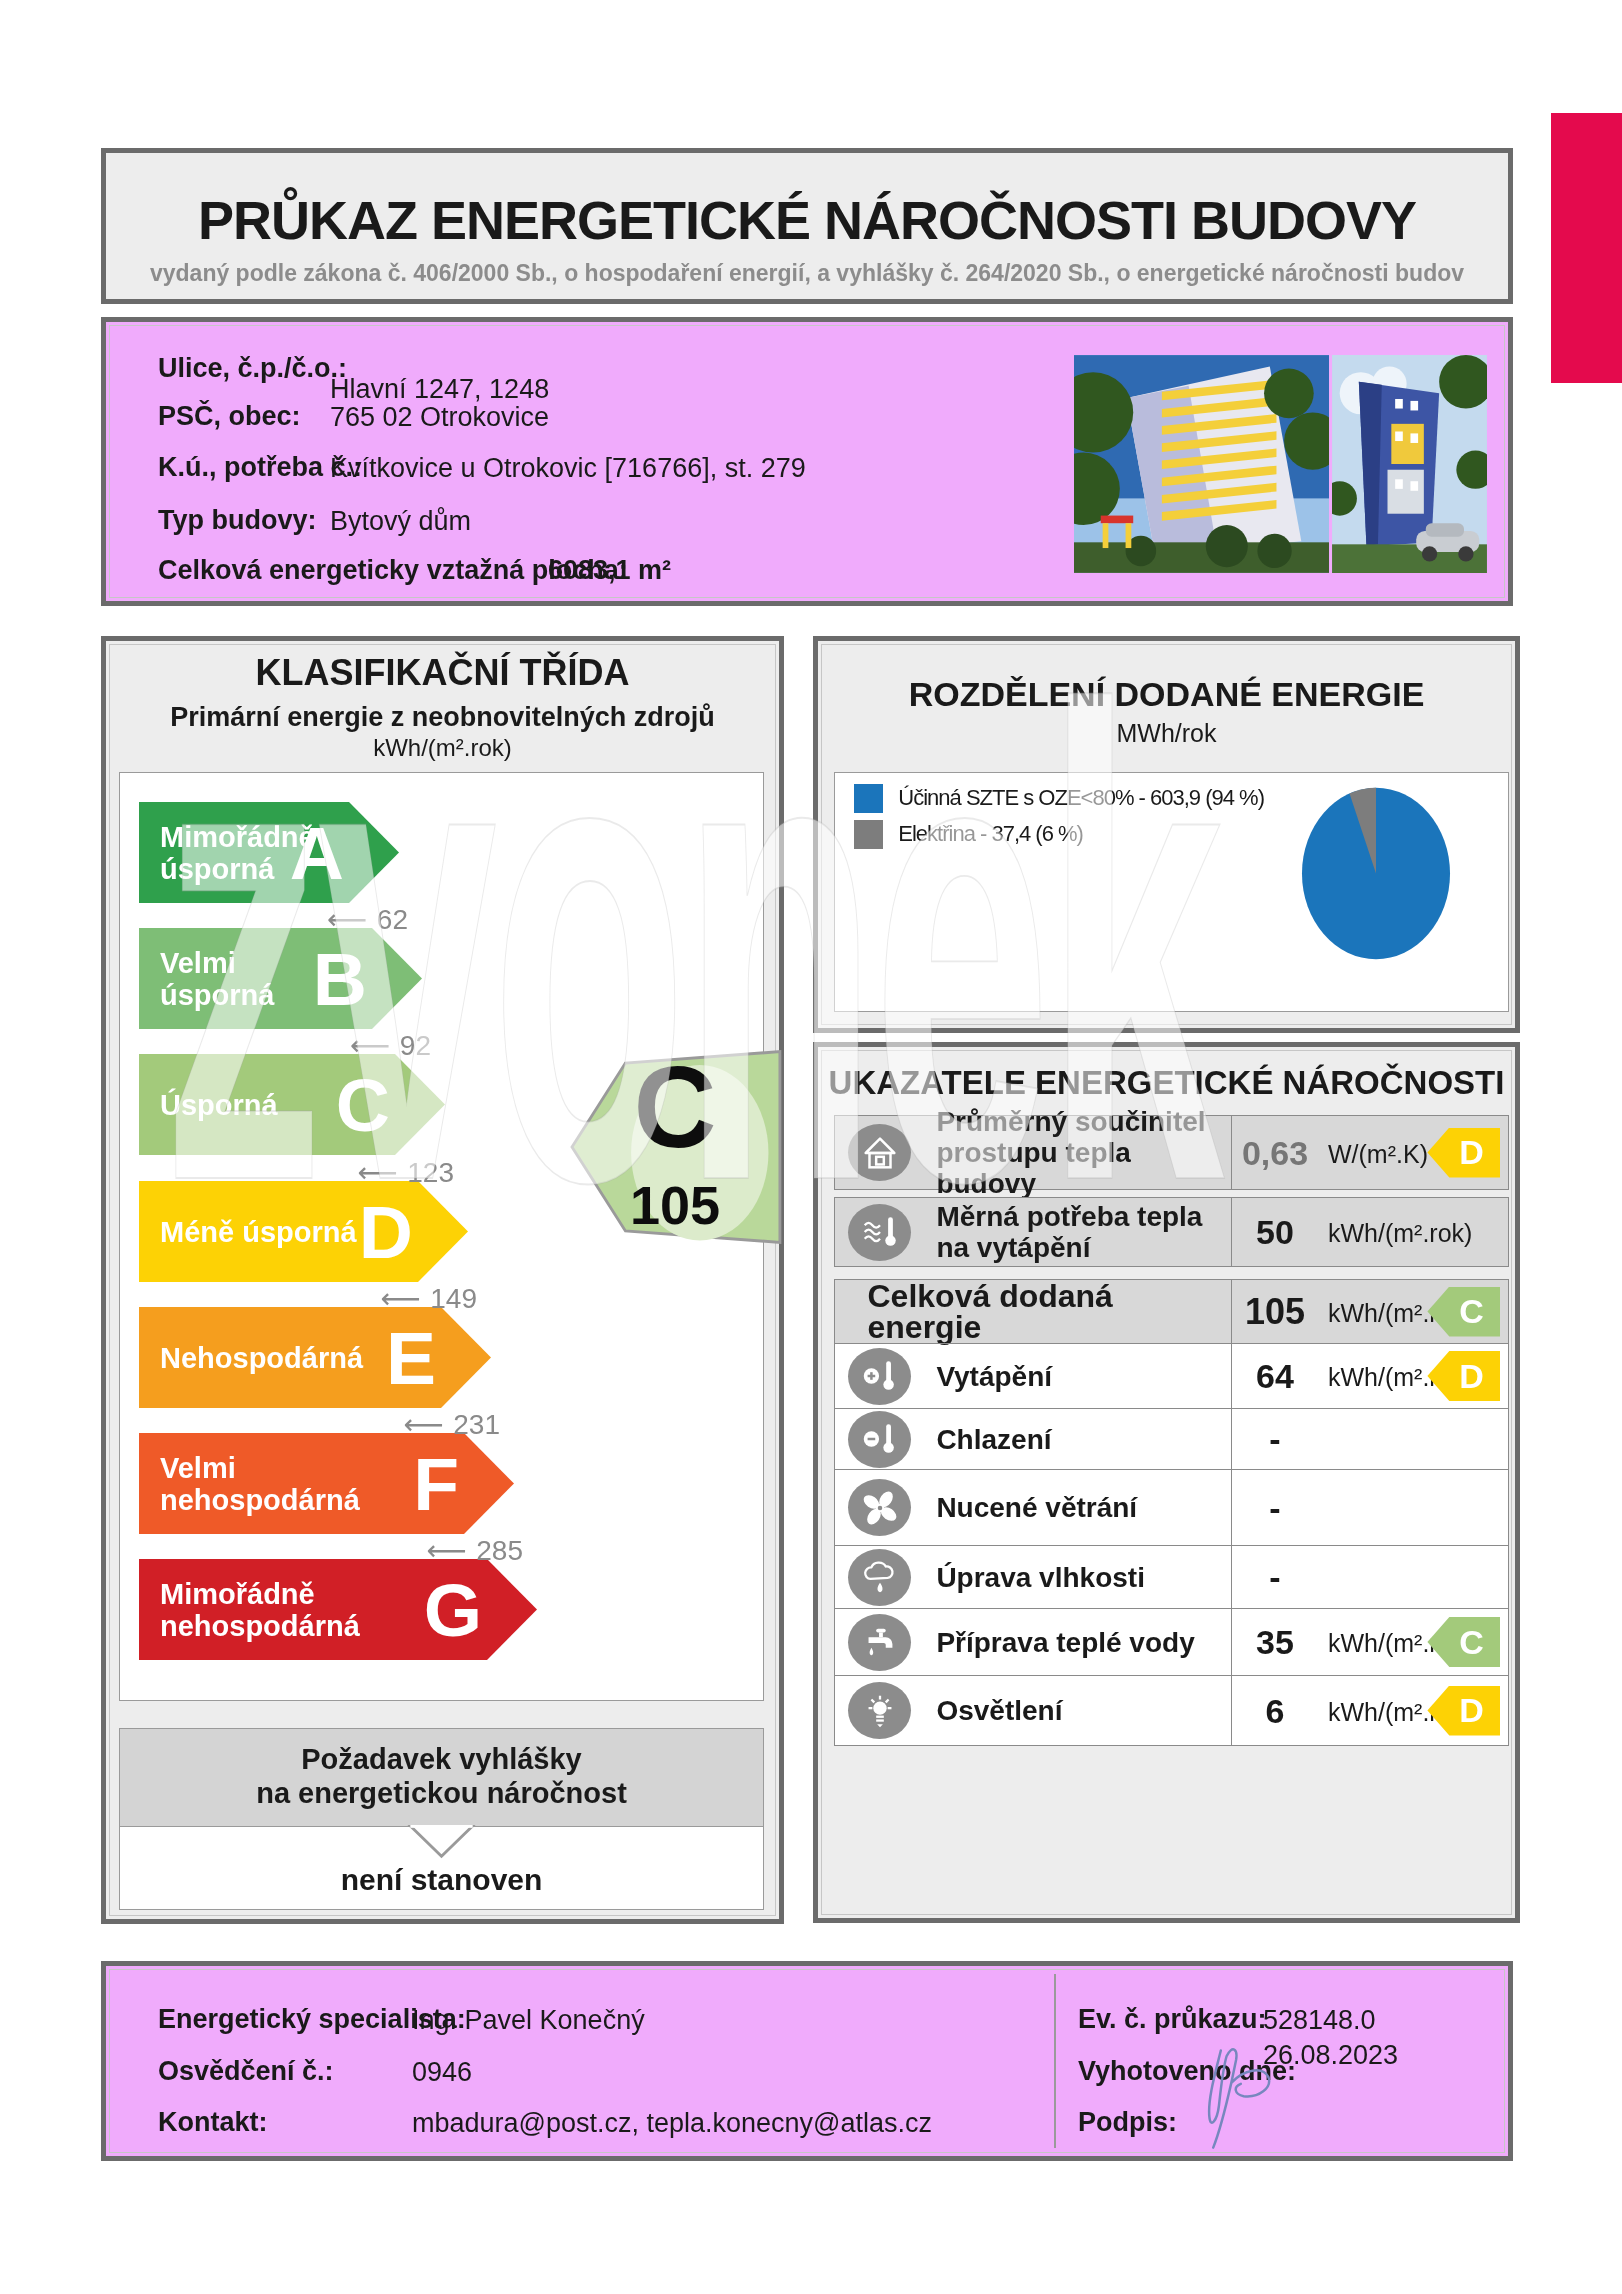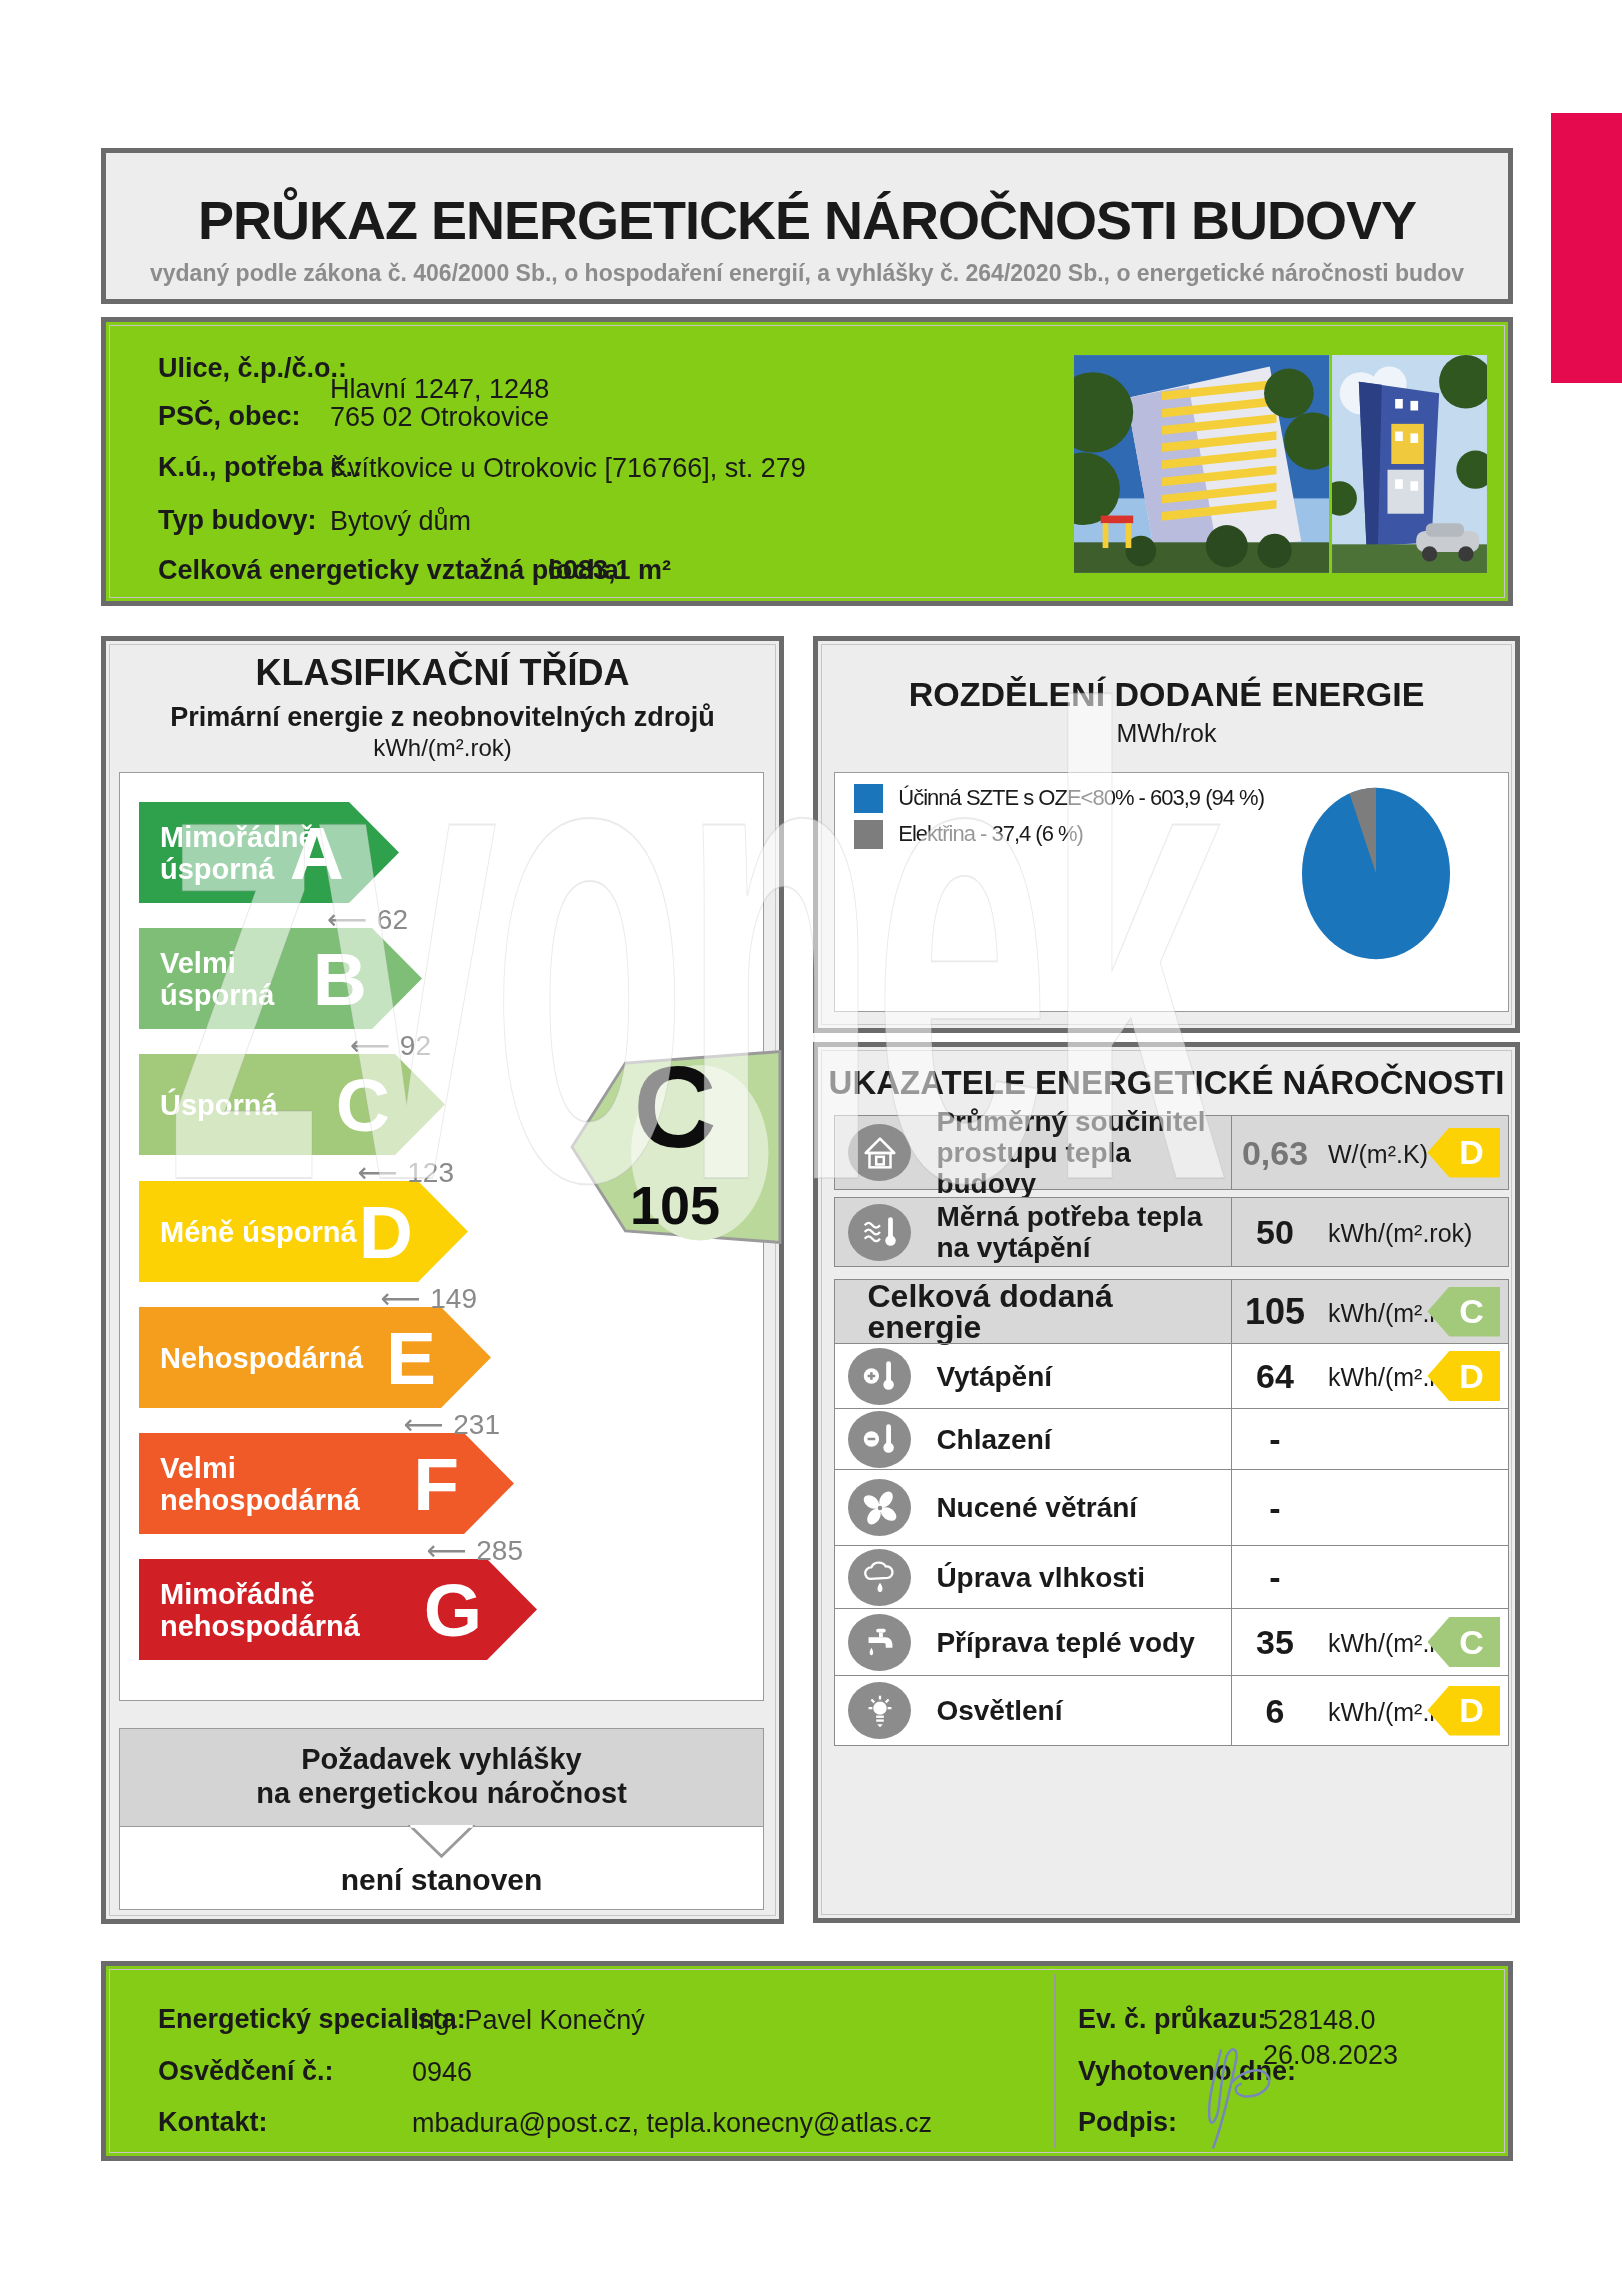--- a/index.html
+++ b/index.html
@@ -3,21 +3,21 @@
 <meta charset="utf-8">
 <style>
   html,body{margin:0;padding:0;background:#fff;}
   #page{position:relative;width:1622px;height:2294px;background:#fff;overflow:hidden;
         font-family:"Liberation Sans",sans-serif;color:#1a1a1a;}
   .abs{position:absolute;}
   .ct{text-align:center;}
   .b{font-weight:700;}
   
   .frame{position:absolute;border:5.7px solid #6b6b6b;background:#EDEDED;box-sizing:border-box;}
-  .frame.white{background:#84cc16;}
+  .frame.white{background:#f0abfc;}
   .frame .innerline{position:absolute;inset:2.9px;border:1.9px solid #c6c6c6;pointer-events:none;}
   
   .cls{position:absolute;left:139px;height:101px;color:#fff;
        clip-path:polygon(0 0,calc(100% - 50px) 0,100% 50%,calc(100% - 50px) 100%,0 100%);}
   .cls .lbl{position:absolute;left:21px;top:50%;transform:translateY(-50%);
             font-size:29px;font-weight:700;line-height:32px;}
   .cls .lbl span{display:block;}
   .cls .ltr{position:absolute;right:55px;top:50%;transform:translateY(-50%);
             font-size:75px;font-weight:700;}
   .cls-A{top:802px;width:260px;background:#2FA04C;}

